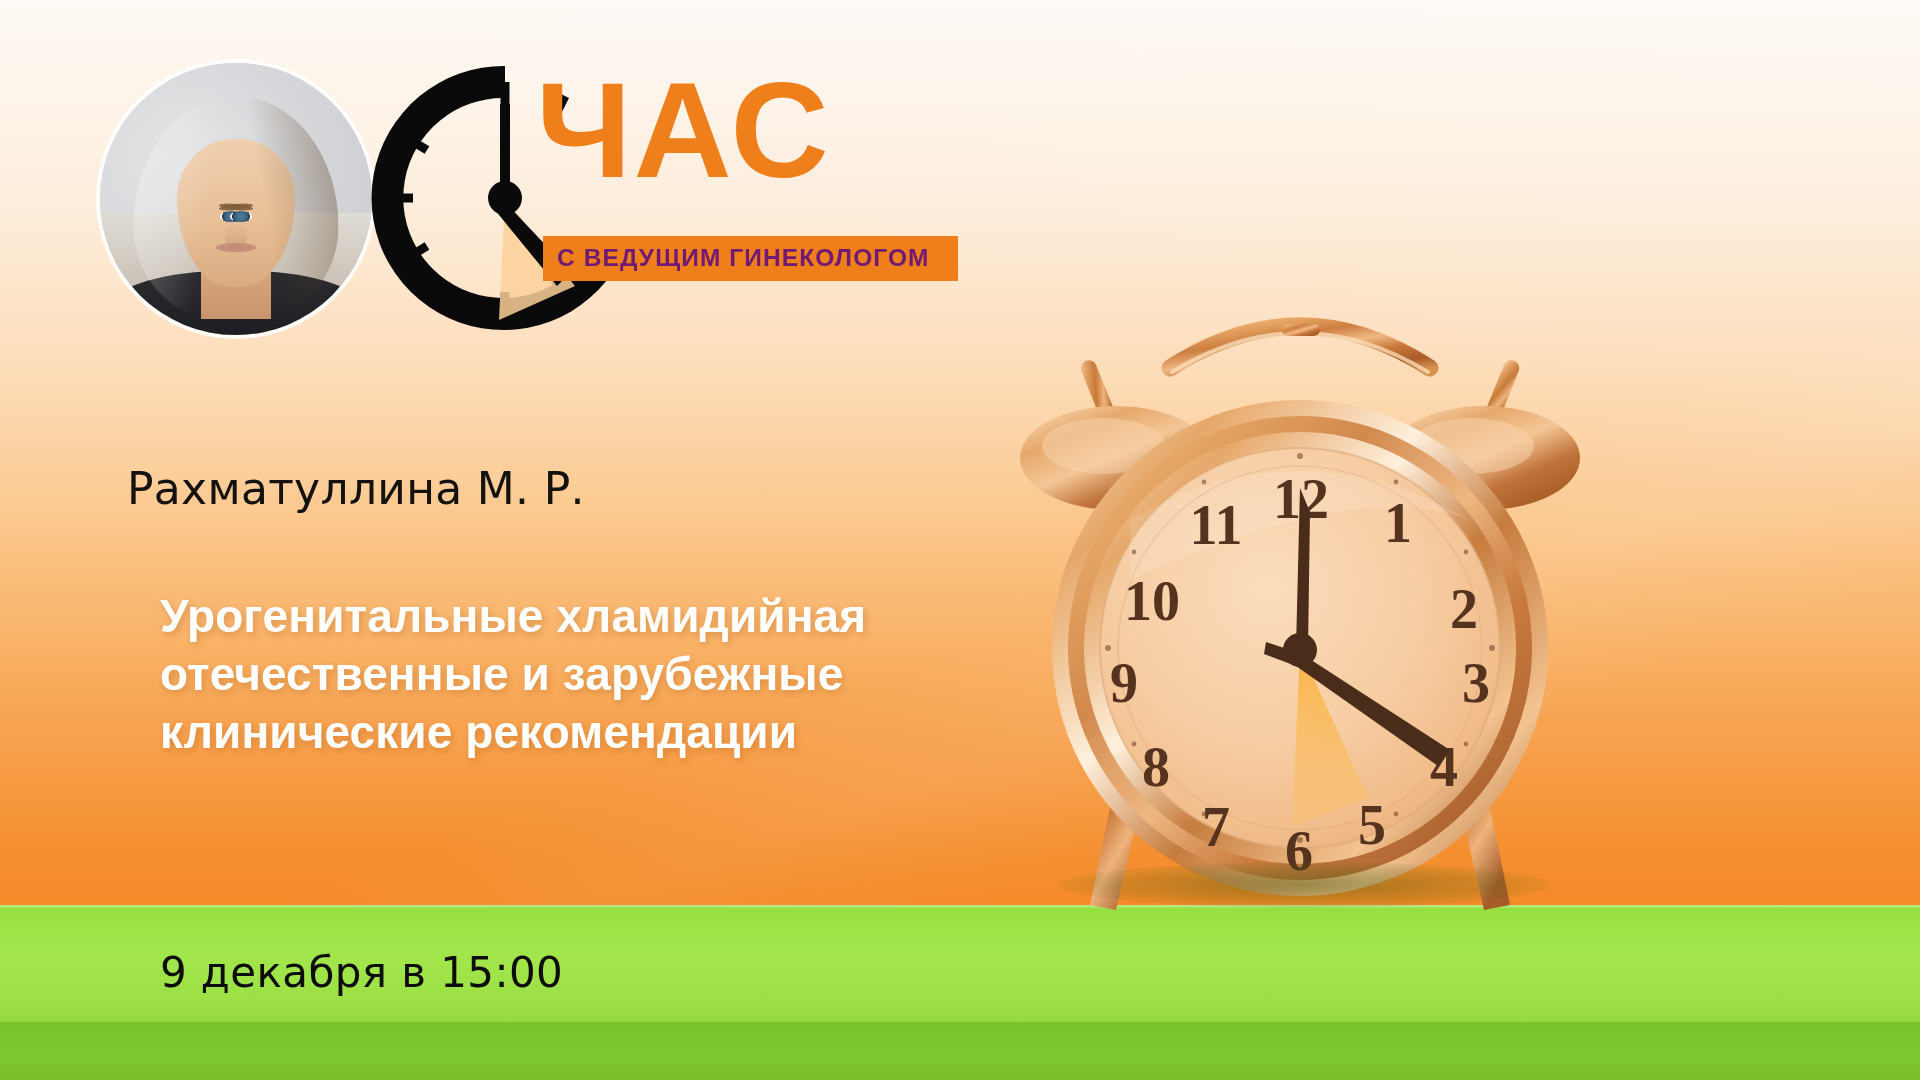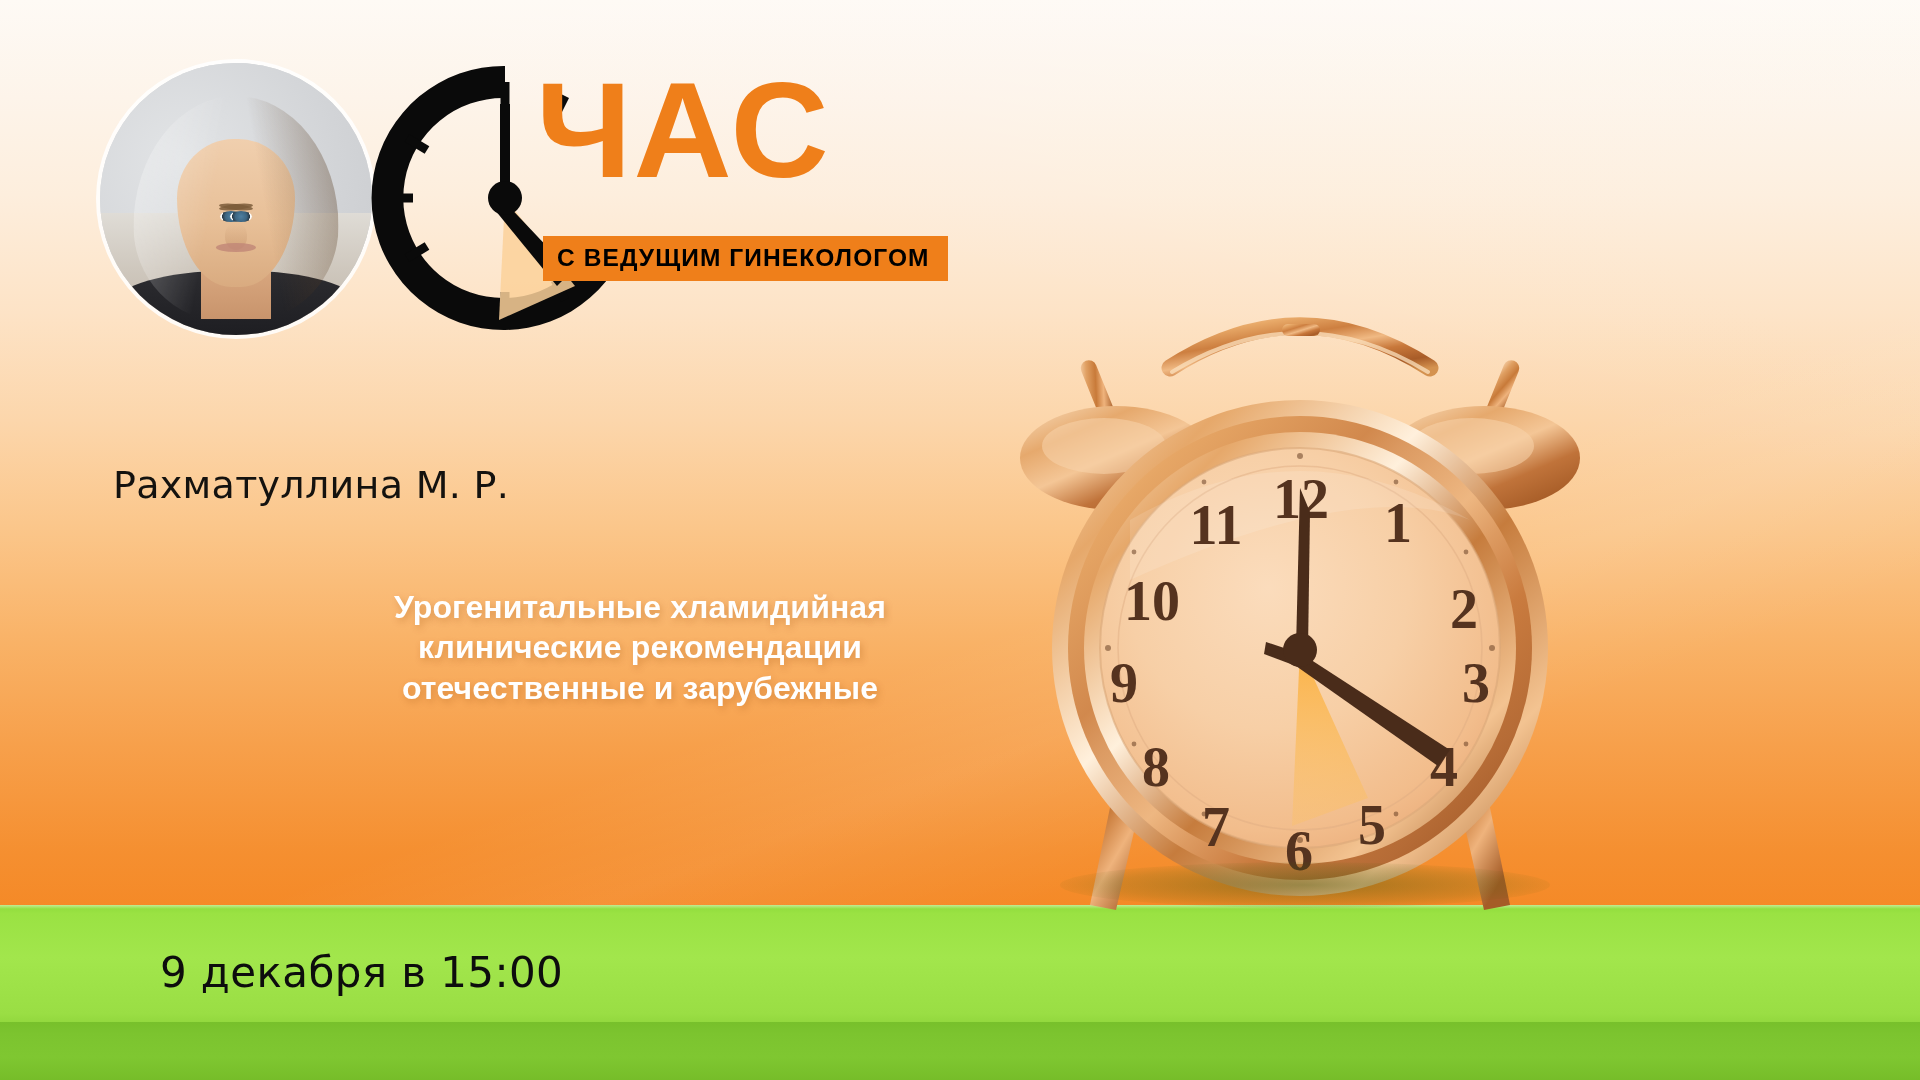--- a/index.html
+++ b/index.html
@@ -106,42 +106,41 @@
   .logo-clock{position:absolute;left:367px;top:58px;width:276px;height:292px;}
 
   
   .logo-word{
     position:absolute;left:536px;top:62px;
     font-size:136px;line-height:1;font-weight:800;letter-spacing:2px;
     color:#ef7f1a;font-family:"Liberation Sans","DejaVu Sans",sans-serif;
   }
   .logo-sub{
     position:absolute;left:543px;top:236px;
-    background:#ef7f1a;color:#000000;
-    padding:8px 18px 9px 14px;
+    background:#ef7f1a;color:#701a75;
+    padding:8px 28px 9px 14px;
     font-size:24.5px;font-weight:700;letter-spacing:1.1px;
     font-family:"Liberation Sans","DejaVu Sans",sans-serif;
     white-space:nowrap;
   }
 
   
   .speaker{
-    position:absolute;left:113px;top:463px;
-    font-size:38px;color:#14120f;font-weight:400;letter-spacing:.3px;
+    position:absolute;left:127px;top:463px;
+    font-size:44px;color:#14120f;font-weight:400;letter-spacing:.3px;
     font-family:"DejaVu Sans","Liberation Sans",sans-serif;
   }
 
   
   .title{
     position:absolute;left:160px;top:587px;width:960px;
-    color:#ffffff;font-weight:800;font-size:32px;line-height:1.265;
+    color:#ffffff;font-weight:800;font-size:46px;line-height:1.265;
     letter-spacing:.1px;
     font-family:"Liberation Sans","DejaVu Sans",sans-serif;
     text-shadow:2px 3px 7px rgba(150,70,0,0.28);
-    text-align:center;
   }
   .title .tline{display:block;white-space:nowrap;}
 
   
   .date{
     position:absolute;left:160px;top:948px;
     font-size:42px;color:#0d0d0d;font-weight:400;letter-spacing:.4px;
     font-family:"DejaVu Sans","Liberation Sans",sans-serif;
     text-align:right;
   }
@@ -327,19 +326,19 @@
     </svg>
   </div>
 
   <div class="logo-word">ЧАС</div>
   <div class="logo-sub">С ВЕДУЩИМ ГИНЕКОЛОГОМ</div>
 
   <div class="speaker">Рахматуллина М. Р.</div>
 
   <div class="title">
     <span class="tline">Урогенитальные хламидийная</span>
+    <span class="tline">отечественные и зарубежные</span>
     <span class="tline">клинические рекомендации</span>
-    <span class="tline">отечественные и зарубежные</span>
   </div>
 
   <div class="date">9 декабря в 15:00</div>
 
 </div>
 
 </body></html>

